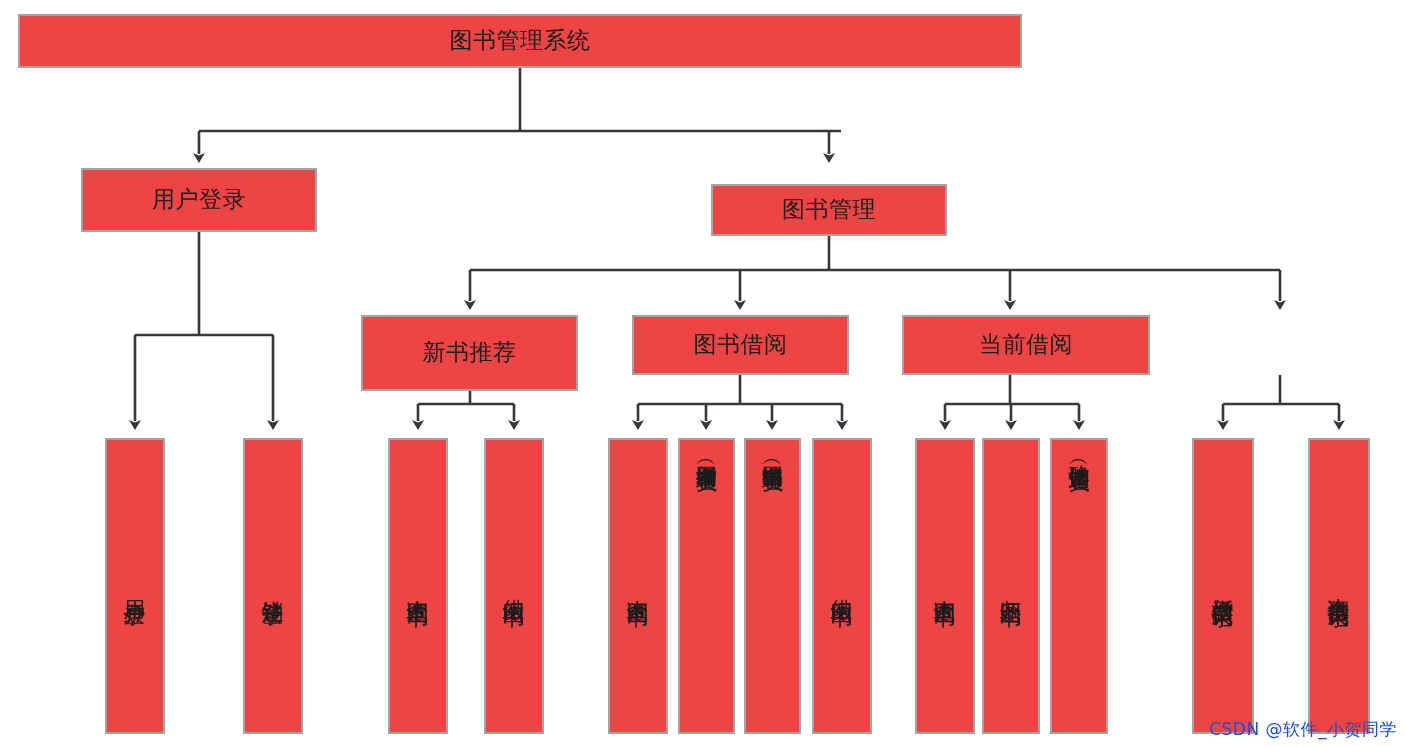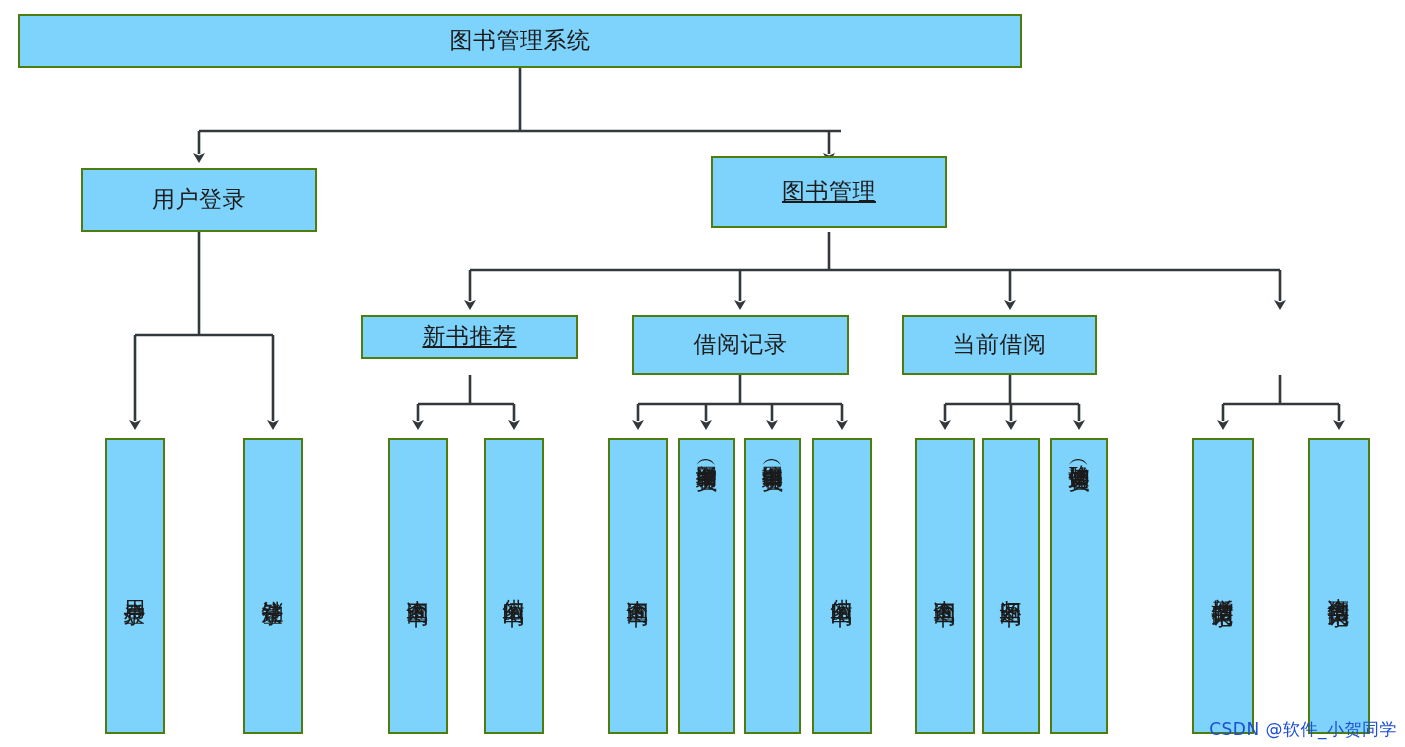--- a/index.html
+++ b/index.html
@@ -20,22 +20,22 @@
   #wires {
     position: absolute;
     left: 0;
     top: 0;
     width: 1405px;
     height: 747px;
   }
   .node {
     position: absolute;
     box-sizing: border-box;
-    border: 2px solid #4d7c0f;
-    background: #7dd3fc;
+    border: 2px solid #a3a3a3;
+    background: #ef4444;
     color: #1b1b1b;
     display: flex;
     align-items: center;
     justify-content: center;
     overflow: hidden;
   }
   .node .label {
     display: block;
     text-align: center;
     line-height: 1.18;
@@ -135,31 +135,31 @@
     </g>
   </svg>
 
   <div class="node root horiz" style="left:18px; top:14px; width:1004px; height:54px;">
     <span class="label">图书管理系统</span>
   </div>
 
   <div class="node horiz" style="left:81px; top:168px; width:236px; height:64px;">
     <span class="label">用户登录</span>
   </div>
-  <div class="node horiz" style="left:711px; top:156px; width:236px; height:72px;text-decoration:underline;">
+  <div class="node horiz" style="left:711px; top:184px; width:236px; height:52px;">
     <span class="label">图书管理</span>
   </div>
 
-  <div class="node horiz" style="left:361px; top:315px; width:217px; height:44px;text-decoration:underline;">
+  <div class="node horiz" style="left:361px; top:315px; width:217px; height:76px;">
     <span class="label">新书推荐</span>
   </div>
   <div class="node horiz" style="left:632px; top:315px; width:217px; height:60px;">
-    <span class="label">借阅记录</span>
-  </div>
-  <div class="node horiz" style="left:902px; top:315px; width:195px; height:60px;">
+    <span class="label">图书借阅</span>
+  </div>
+  <div class="node horiz" style="left:902px; top:315px; width:248px; height:60px;">
     <span class="label">当前借阅</span>
   </div>
 
   <div class="node vert centered" style="left:105px; top:438px; width:60px; height:296px;">
     <span class="label">用户登录</span>
   </div>
   <div class="node vert centered" style="left:243px; top:438px; width:60px; height:296px;">
     <span class="label">注销登录</span>
   </div>
 

